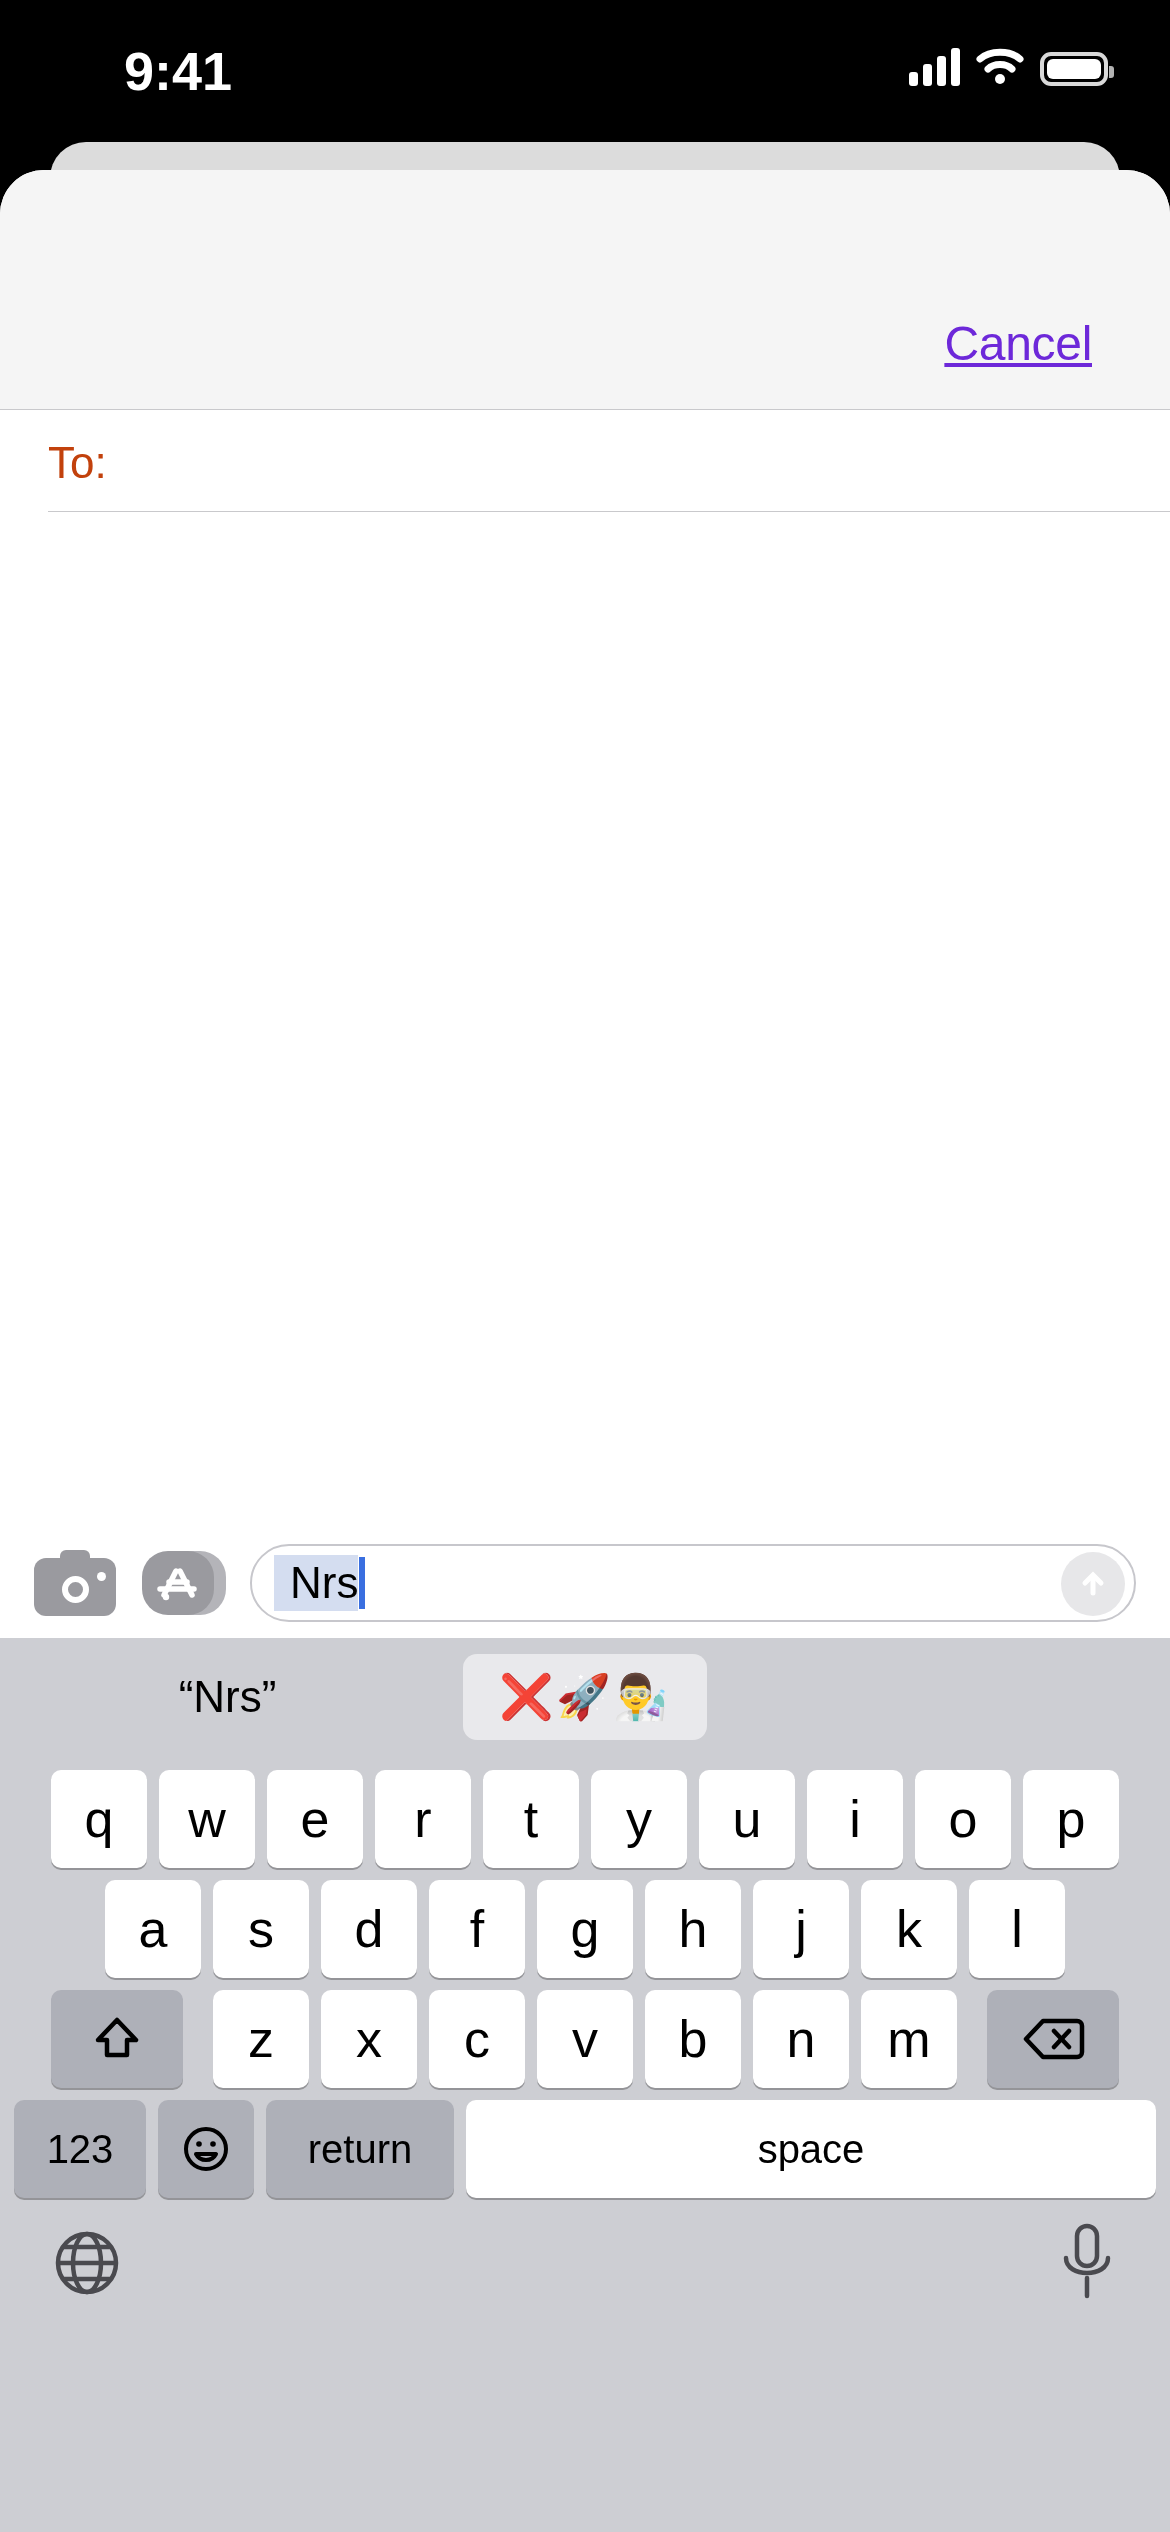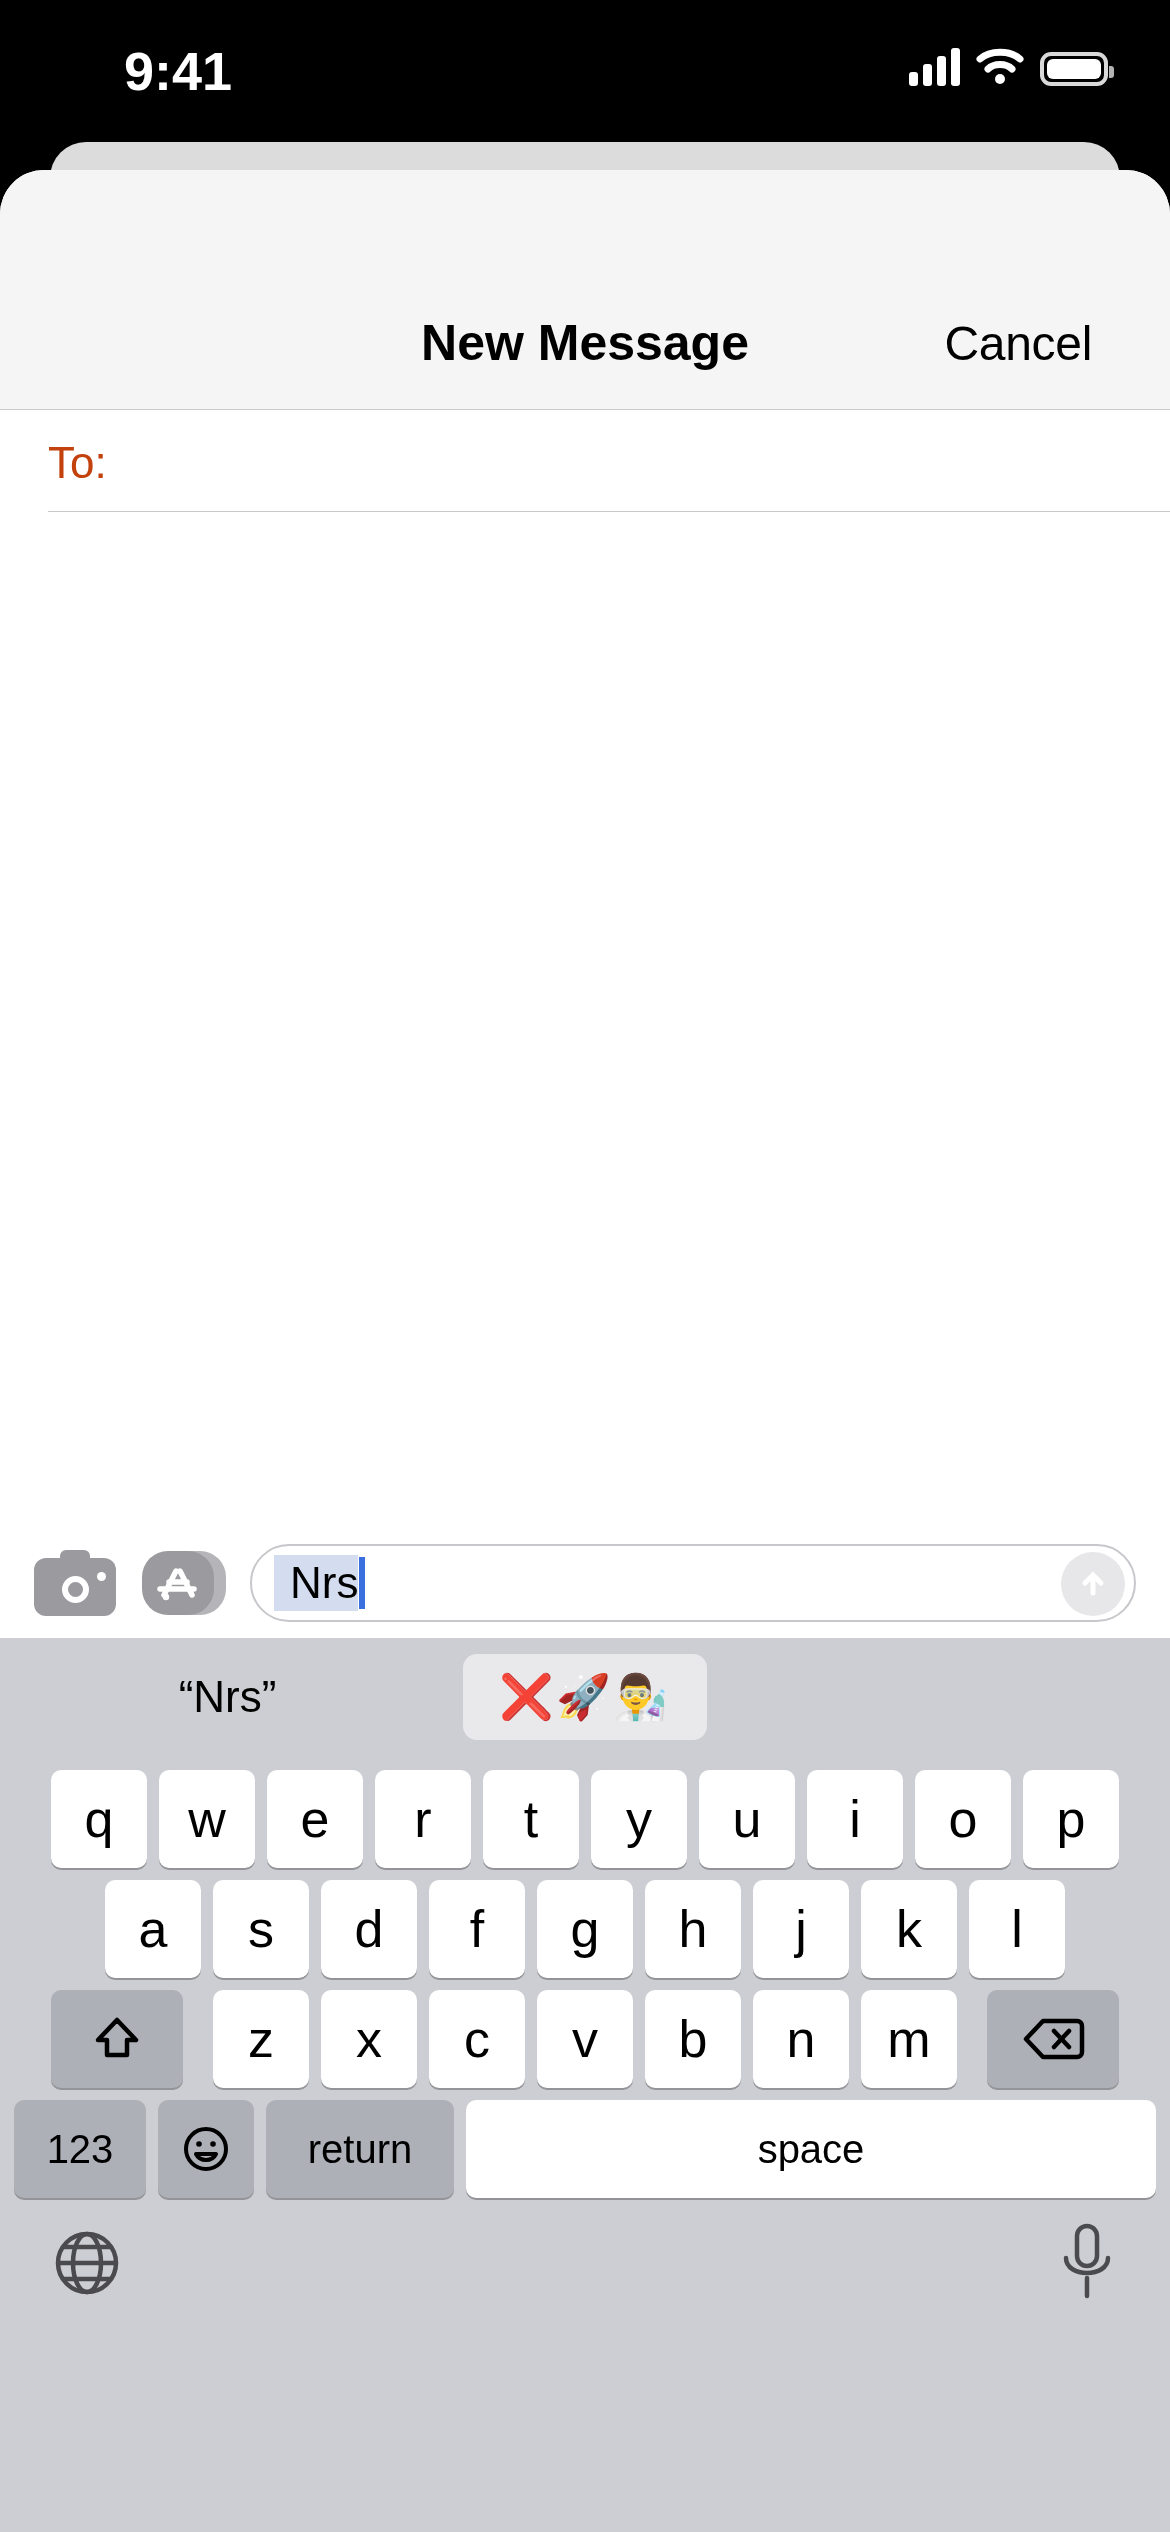--- a/index.html
+++ b/index.html
@@ -47,21 +47,21 @@
   .navbar {
     position:relative; width:100%; height:240px;
     background:#f5f5f5; border-bottom:1.5px solid #c9c9cc;
   }
   .nav-title {
     position:absolute; left:0; right:0; top:144px;
     text-align:center; font-size:50px; font-weight:bold; color:#000;
   }
   .nav-cancel {
     position:absolute; right:78px; top:146px;
-    font-size:48px; color:#000000; letter-spacing:-.3px;
+    font-size:48px; color:#6d28d9; letter-spacing:-.3px;text-decoration:underline;
   }
 
   
   .to-row {
     position:relative; width:100%; height:102px; background:#fff;
   }
   .to-label {
     position:absolute; left:48px; top:28px;
     font-size:44px; color:#c2410c;
   }
@@ -183,21 +183,20 @@
           <i></i>
         </div>
     </div>
   </div>
 
   <div class="bg-card"></div>
 
   <div class="sheet">
 
     <div class="navbar">
-      <div class="nav-title">New Message</div>
       <div class="nav-cancel">Cancel</div>
     </div>
 
     <div class="to-row">
       <div class="to-label">To:</div>
       <div class="to-underline"></div>
     </div>
 
     <div class="body-blank"></div>
 

